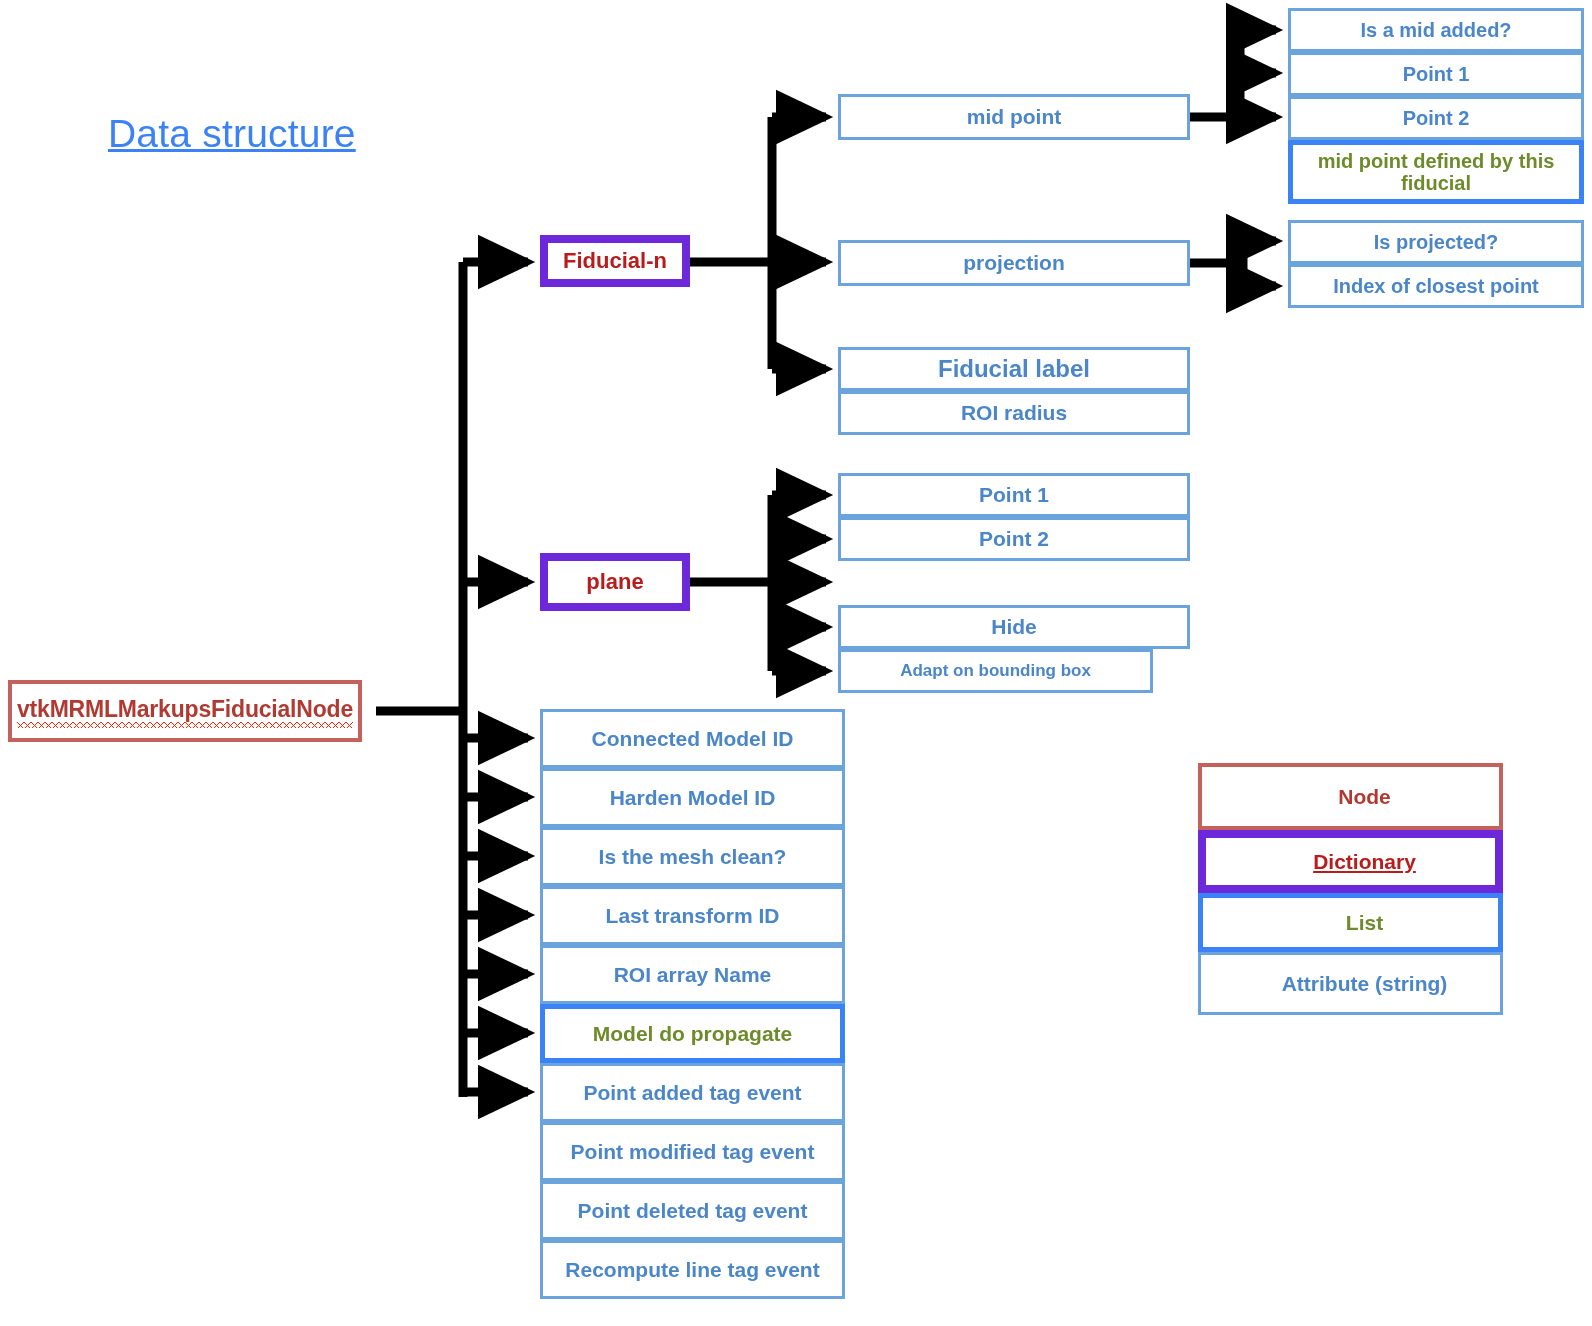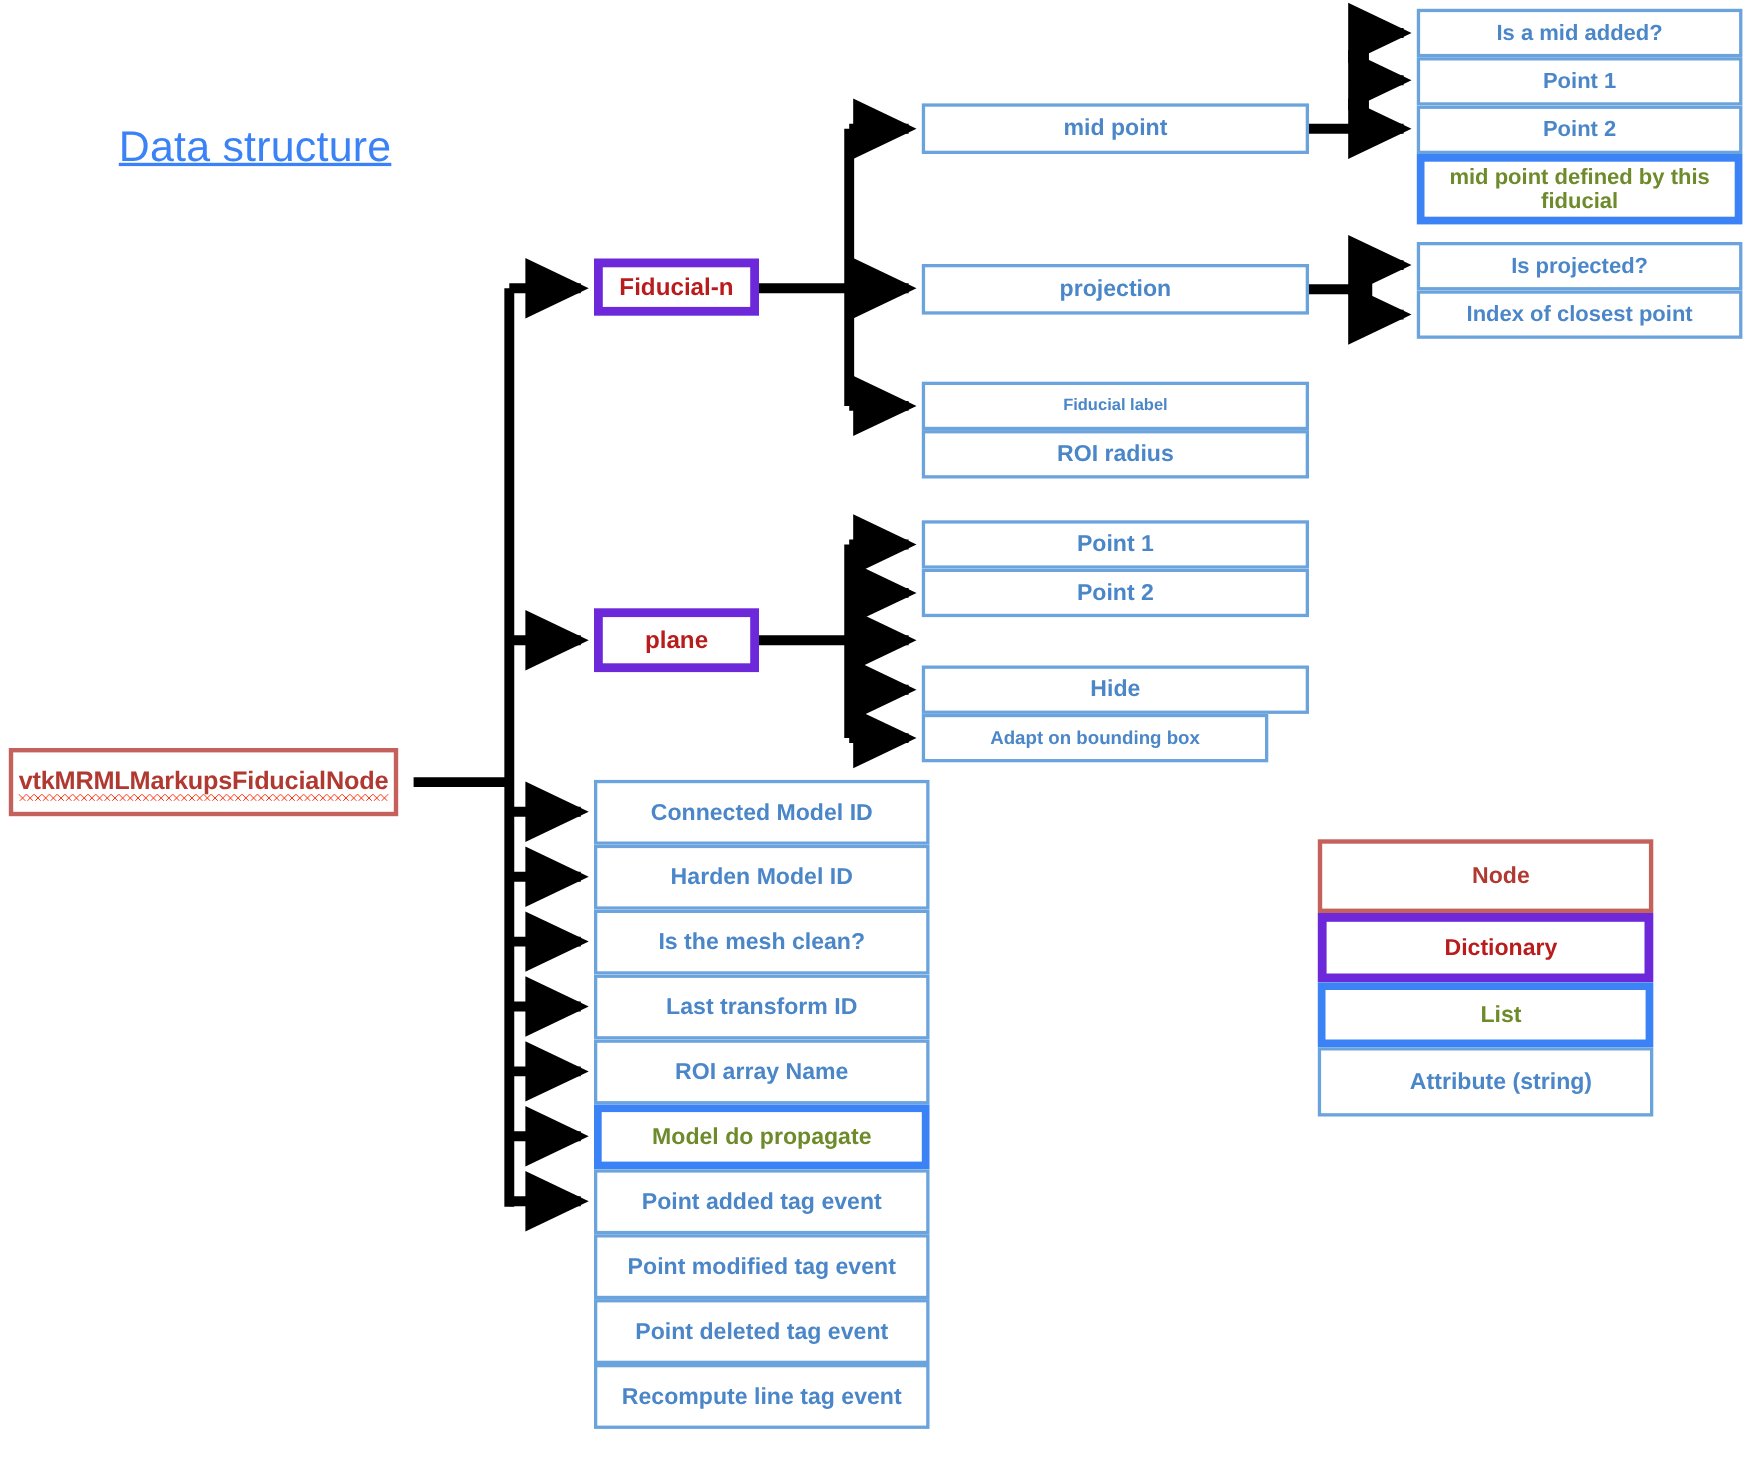--- a/index.html
+++ b/index.html
@@ -47,21 +47,21 @@
     text-align: center;
     background: #ffffff;
     font-weight: bold;
     line-height: 1.12;
     z-index: 2;
   }
 
   
   .t-node      { border: 4px solid #c5615c; color: #b03a32; }
   .t-dict      { border: 8px solid #6d28d9; color: #b91c1c; }
-  .t-list      { border: 7px solid #3b82f6; color: #6e8b2b; }
+  .t-list      { border: 5px solid #3b82f6; color: #6e8b2b; }
   .t-attr      { border: 3px solid #6ba3dc; color: #4a86c8; }
 
   
   .root {
     left: 8px;
     top: 680px;
     width: 354px;
     height: 62px;
     font-size: 23px;
     letter-spacing: -0.2px;
@@ -83,21 +83,21 @@
     background-repeat: repeat-x;
   }
 
   
   .dict-fiducial { left: 540px; top: 235px; width: 150px; height: 52px; font-size: 22px; }
   .dict-plane    { left: 540px; top: 553px; width: 150px; height: 58px; font-size: 22px; }
 
   
   .mid-point   { left: 838px; top: 94px;  width: 352px; height: 46px; font-size: 21px; }
   .projection  { left: 838px; top: 240px; width: 352px; height: 46px; font-size: 21px; }
-  .fid-label   { left: 838px; top: 347px; width: 352px; height: 44px; font-size: 15px; }
+  .fid-label   { left: 838px; top: 347px; width: 352px; height: 44px; font-size: 24px; }
   .roi-radius  { left: 838px; top: 391px; width: 352px; height: 44px; font-size: 21px; }
 
   
   .mp-0 { left: 1288px; top: 8px;   width: 296px; height: 44px; font-size: 20px; }
   .mp-1 { left: 1288px; top: 52px;  width: 296px; height: 44px; font-size: 20px; }
   .mp-2 { left: 1288px; top: 96px;  width: 296px; height: 44px; font-size: 20px; }
   .mp-3 { left: 1288px; top: 140px; width: 296px; height: 64px; font-size: 20px; padding: 0 8px; }
 
   
   .pj-0 { left: 1288px; top: 220px; width: 296px; height: 44px; font-size: 20px; }
@@ -119,21 +119,21 @@
   .at-4 { top: 945px; }
   .at-5 { top: 1004px; }
   .at-6 { top: 1063px; }
   .at-7 { top: 1122px; }
   .at-8 { top: 1181px; }
   .at-9 { top: 1240px; }
 
   
   .lg { left: 1198px; width: 305px; font-size: 21px; padding-left: 28px; }
   .lg-0 { top: 763px; height: 67px; }
-  .lg-1 { top: 830px; height: 63px; }
+  .lg-1 { top: 830px; height: 63px; text-decoration: underline; }
   .lg-2 { top: 893px; height: 59px; }
   .lg-3 { top: 952px; height: 63px; }
 </style>
 </head>
 <body>
 
 <div id="stage">
 
   <svg id="wires" viewBox="0 0 1592 1326" xmlns="http://www.w3.org/2000/svg">
     <defs>

